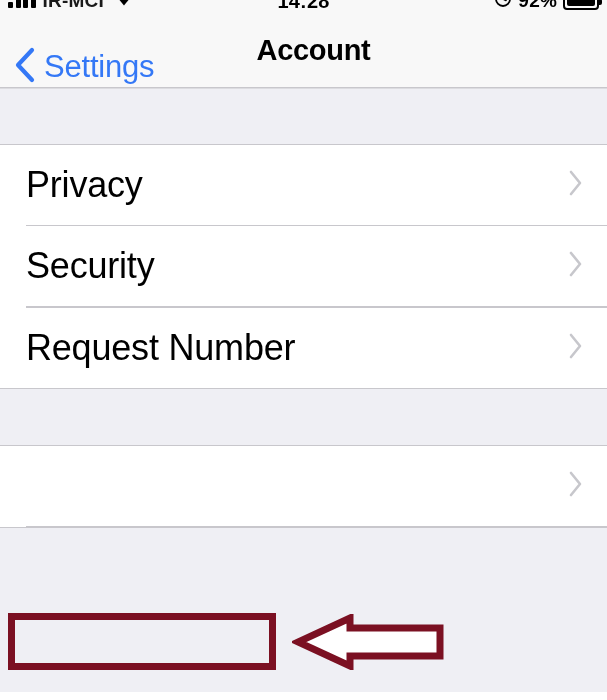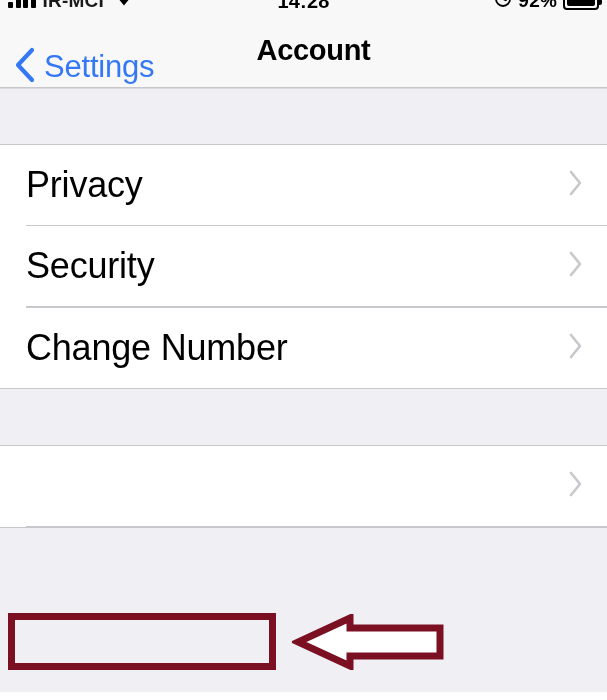--- a/index.html
+++ b/index.html
@@ -295,21 +295,21 @@
           <svg width="18" height="30" viewBox="0 0 18 30">
             <path d="M4 4 L13 15 L4 26" fill="none" stroke="#c7c7cc" stroke-width="2.6" stroke-linecap="round" stroke-linejoin="round"></path>
           </svg>
         </span>
       </div>
       <div class="separator"></div>
 
       <div class="separator"></div>
 
       <div class="row">
-        <span class="row-label">Change Number</span>
+        <span class="row-label">Request Number</span>
         <span class="row-chevron">
           <svg width="18" height="30" viewBox="0 0 18 30">
             <path d="M4 4 L13 15 L4 26" fill="none" stroke="#c7c7cc" stroke-width="2.6" stroke-linecap="round" stroke-linejoin="round"></path>
           </svg>
         </span>
       </div>
     </div>
 
     <div class="section-gap second"></div>
 

